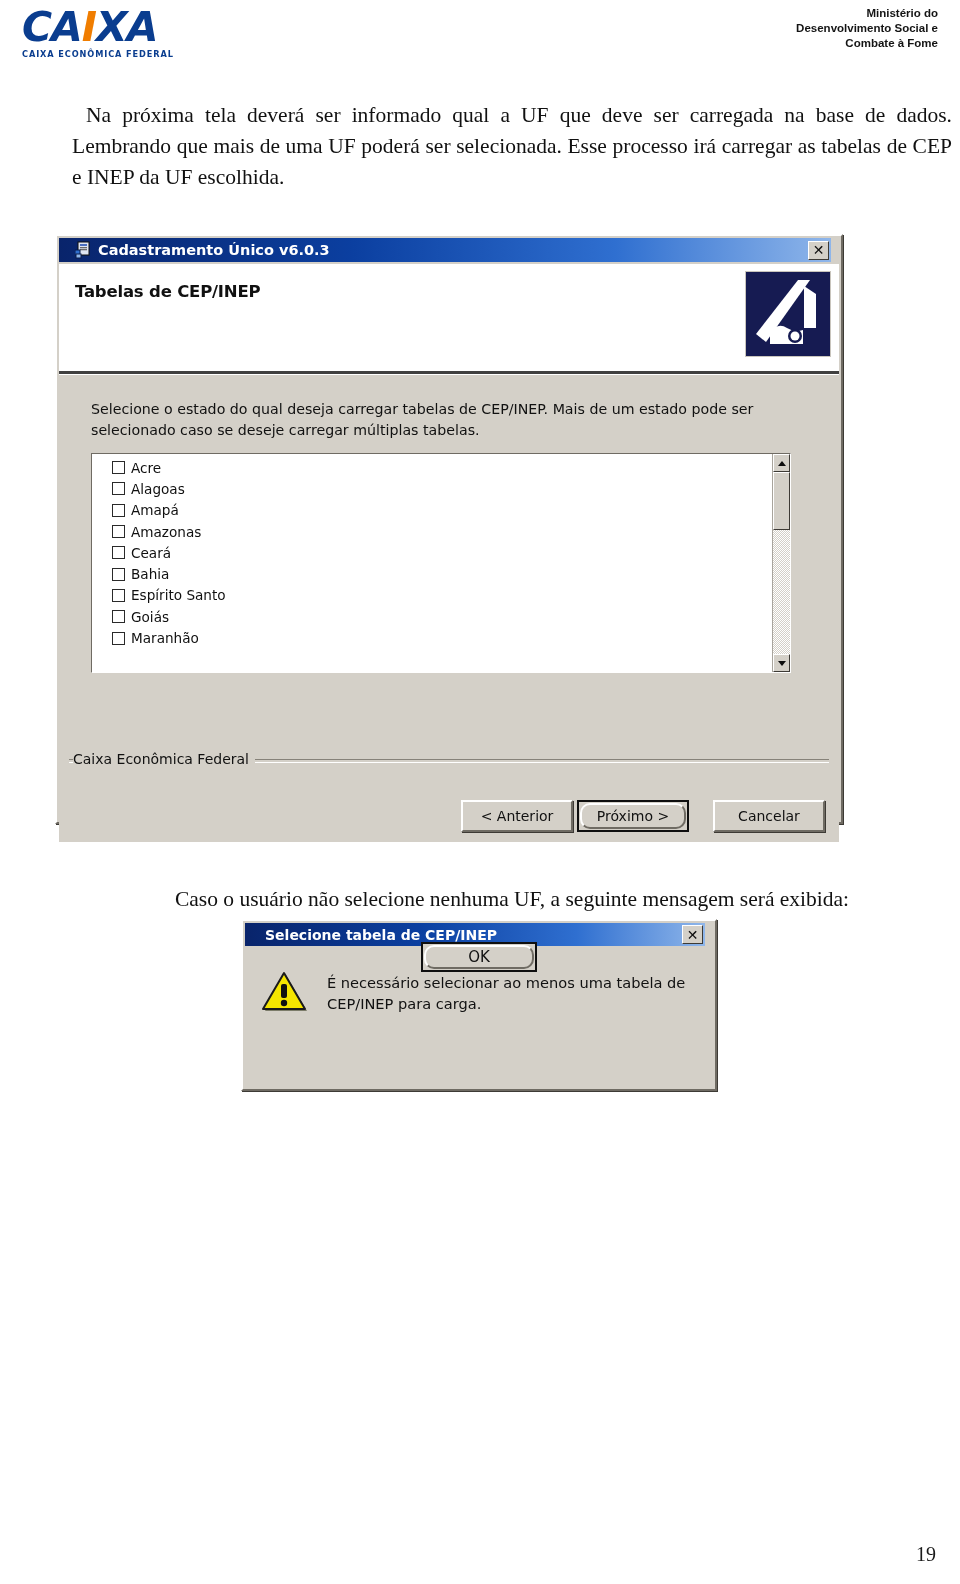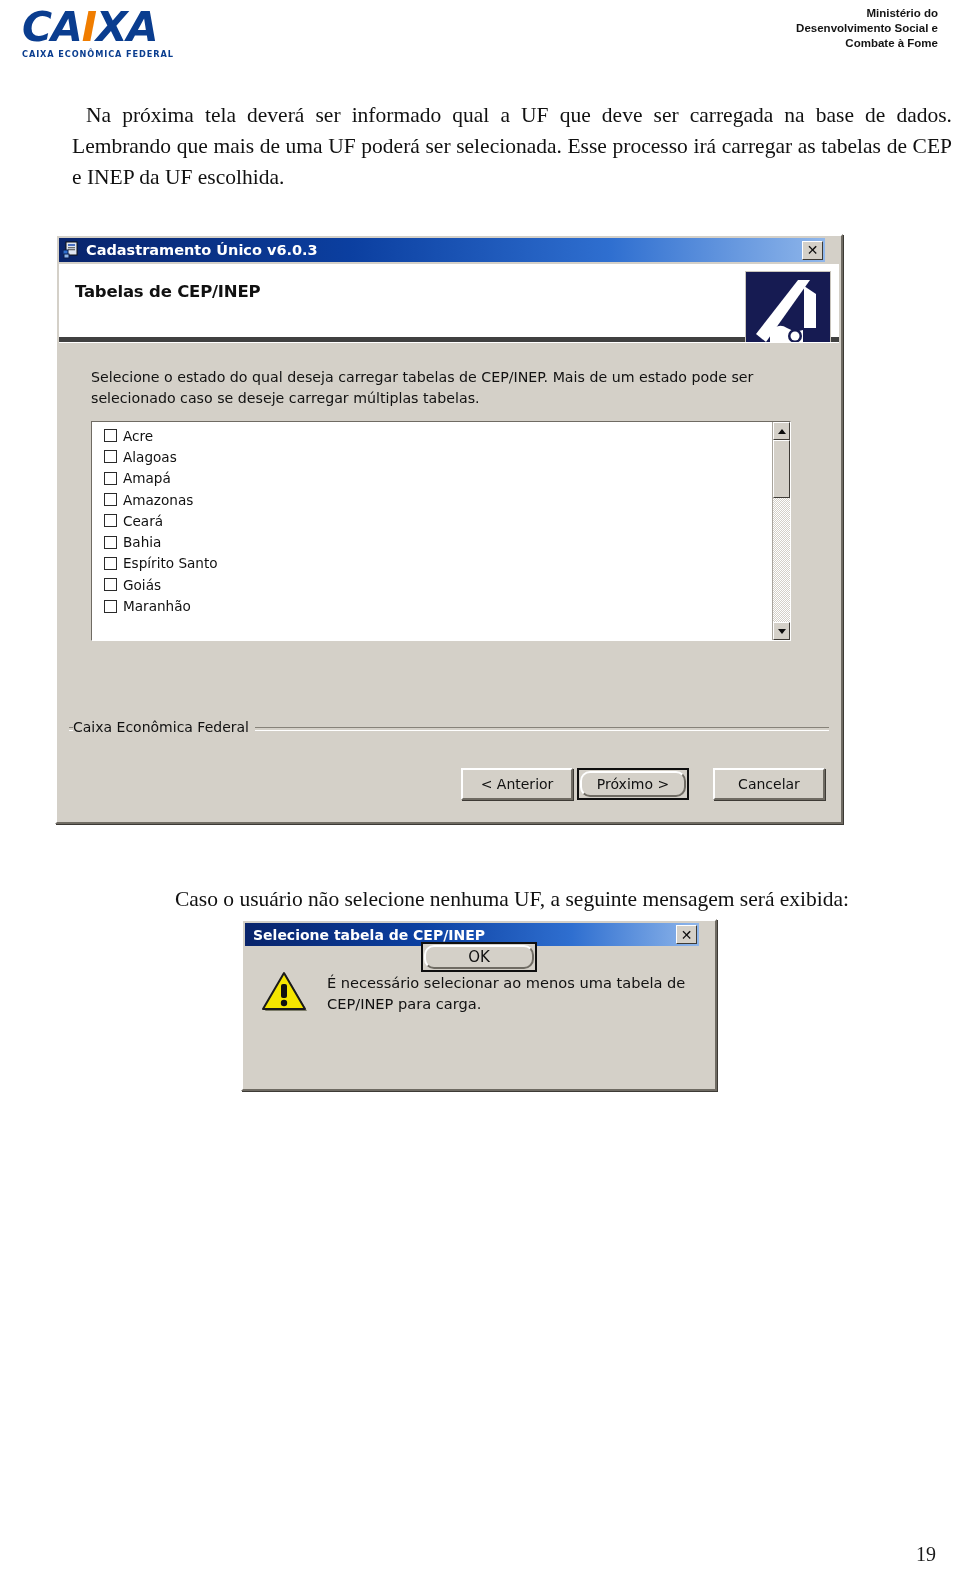--- a/index.html
+++ b/index.html
@@ -91,25 +91,25 @@
     background: #d4d0c8;
     border-top: 2px solid #ffffff;
     border-left: 2px solid #ffffff;
     border-right: 2px solid #6f6b63;
     border-bottom: 2px solid #6f6b63;
     box-shadow: 1px 1px 0 #3d3a35;
     font-family: "DejaVu Sans", sans-serif;
   }
   .titlebar {
     height: 24px;
-    margin: 2px 16px 0 2px;
+    margin: 2px 10px 0 2px;
     background: linear-gradient(to right, #09246b 0%, #0b3fa0 38%, #2f6fd0 72%, #8fb6ea 100%);
     display: flex;
     align-items: center;
-    padding: 0 2px 0 4px;
+    padding: 0 2px 0 16px;
     box-sizing: border-box;
   }
   .titlebar-title {
     flex: 1 1 auto;
     color: #ffffff;
     font-family: "DejaVu Sans", sans-serif;
     font-weight: 700;
     font-size: 14.5px;
     letter-spacing: 0px;
     white-space: nowrap;
@@ -145,23 +145,23 @@
   
   #wizard {
     left: 55px;
     top: 234px;
     width: 784px;
     height: 586px;
   }
   .wizard-banner {
     position: relative;
     margin: 2px 2px 0 2px;
-    height: 78px;
+    height: 110px;
     background: #ffffff;
-    border-bottom: 5px solid #404040;
+    border-bottom: 3px solid #404040;
     box-sizing: border-box;
   }
   .wizard-banner-title {
     position: absolute;
     left: 16px;
     top: 18px;
     font-family: "DejaVu Sans", sans-serif;
     font-weight: 700;
     font-size: 16.5px;
     color: #111111;
@@ -206,21 +206,21 @@
     border-top: 1px solid #6f6b63;
     border-left: 1px solid #6f6b63;
     border-right: 1px solid #ffffff;
     border-bottom: 1px solid #ffffff;
     box-sizing: border-box;
     display: flex;
     overflow: hidden;
   }
   .listbox-items {
     flex: 1 1 auto;
-    padding: 3px 0 0 12px;
+    padding: 3px 0 0 20px;
     overflow: hidden;
   }
   .list-item {
     display: flex;
     align-items: center;
     height: 21.3px;
     font-family: "DejaVu Sans", sans-serif;
     font-size: 13.6px;
     color: #101010;
     cursor: default;

